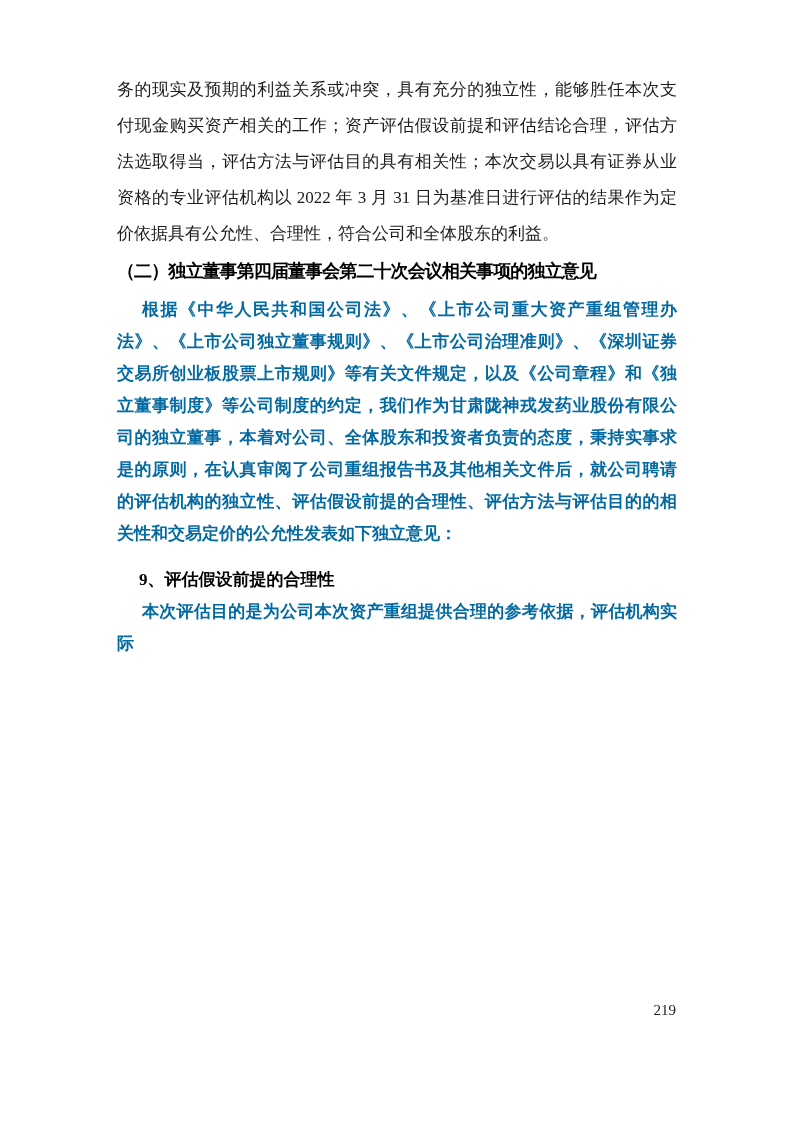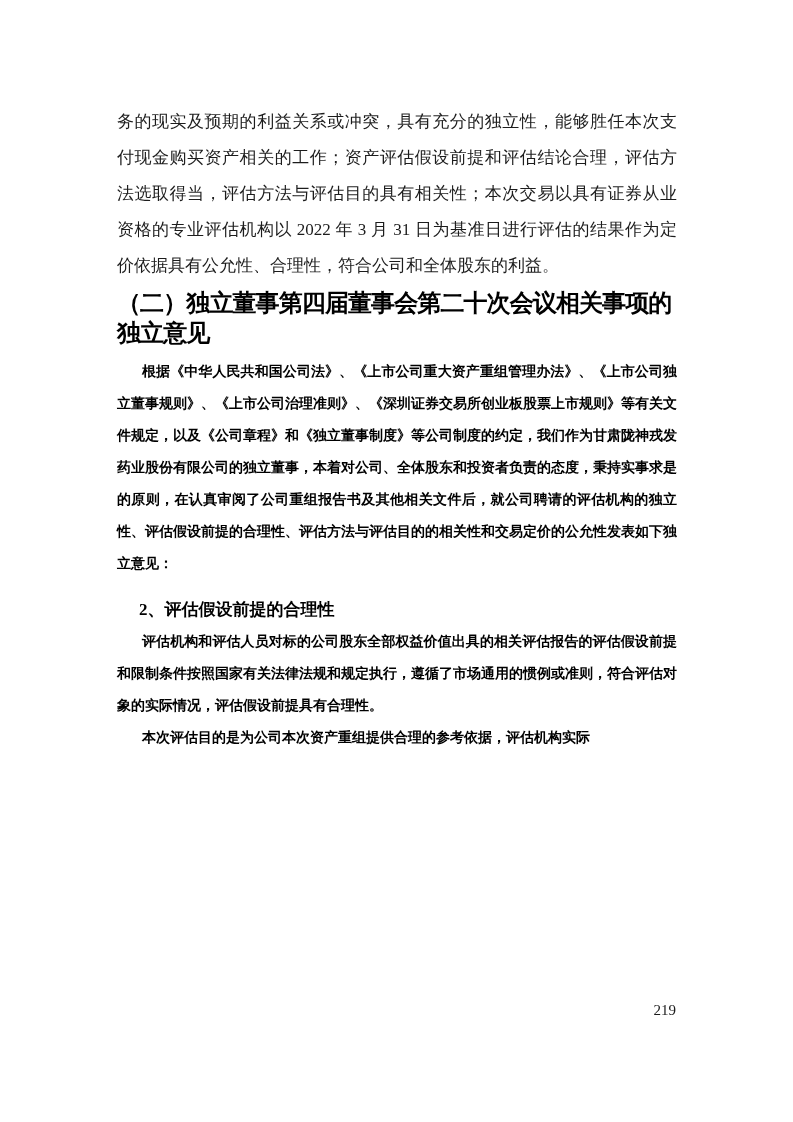--- a/index.html
+++ b/index.html
@@ -8,46 +8,46 @@
     width: 793px;
     height: 1122px;
     background: #ffffff;
     overflow: hidden;
     font-family: "Liberation Serif", "DejaVu Serif", serif;
     color: #141414;
   }
   .content {
     position: absolute;
     left: 117px;
-    top: 104px;
+    top: 72px;
     width: 560px;
   }
   .p-cont {
     margin: 0;
     font-size: 17px;
     line-height: 36px;
     text-align: justify;
     color: #1c1c1c;
   }
   .sec-heading {
     margin: 4px 0 0 0;
-    font-size: 24px;
+    font-size: 18px;
     letter-spacing: -0.9px;
     font-weight: bold;
     line-height: 30px;
     color: #000000;
   }
   .p-bold {
     margin: 8px 0 0 0;
-    font-size: 14px;
+    font-size: 17px;
     font-weight: bold;
     line-height: 32px;
     text-indent: 25px;
     text-align: justify;
-    color: #000000;
+    color: #0369a1;
   }
   .sub-heading {
     margin: 8px 0 0 0;
     padding-left: 22px;
     font-size: 17px;
     font-weight: bold;
     line-height: 32px;
     color: #000000;
   }
   .sub-heading.m14 { margin-top: 14px; }
@@ -70,23 +70,22 @@
   <div class="content">
 
     <p class="p-cont">务的现实及预期的利益关系或冲突，具有充分的独立性，能够胜任本次支付现金购买资产相关的工作；资产评估假设前提和评估结论合理，评估方法选取得当，评估方法与评估目的具有相关性；本次交易以具有证券从业资格的专业评估机构以 2022 年 3 月 31 日为基准日进行评估的结果作为定价依据具有公允性、合理性，符合公司和全体股东的利益。</p>
 
     <h2 class="sec-heading">（二）独立董事第四届董事会第二十次会议相关事项的独立意见</h2>
 
     <p class="p-bold">根据《中华人民共和国公司法》、《上市公司重大资产重组管理办法》、《上市公司独立董事规则》、《上市公司治理准则》、《深圳证券交易所创业板股票上市规则》等有关文件规定，以及《公司章程》和《独立董事制度》等公司制度的约定，我们作为甘肃陇神戎发药业股份有限公司的独立董事，本着对公司、全体股东和投资者负责的态度，秉持实事求是的原则，在认真审阅了公司重组报告书及其他相关文件后，就公司聘请的评估机构的独立性、评估假设前提的合理性、评估方法与评估目的的相关性和交易定价的公允性发表如下独立意见：</p>
 
 
 
-    <h3 class="sub-heading m14">2、评估假设前提的合理性</h3>
+    <h3 class="sub-heading m14">9、评估假设前提的合理性</h3>
 
-    <p class="p-bold p-item">评估机构和评估人员对标的公司股东全部权益价值出具的相关评估报告的评估假设前提和限制条件按照国家有关法律法规和规定执行，遵循了市场通用的惯例或准则，符合评估对象的实际情况，评估假设前提具有合理性。</p>
 
 
     <p class="p-bold p-item">本次评估目的是为公司本次资产重组提供合理的参考依据，评估机构实际</p>
 
   </div>
 
   <div class="page-number">219</div>
 </div>
 
 </body></html>

